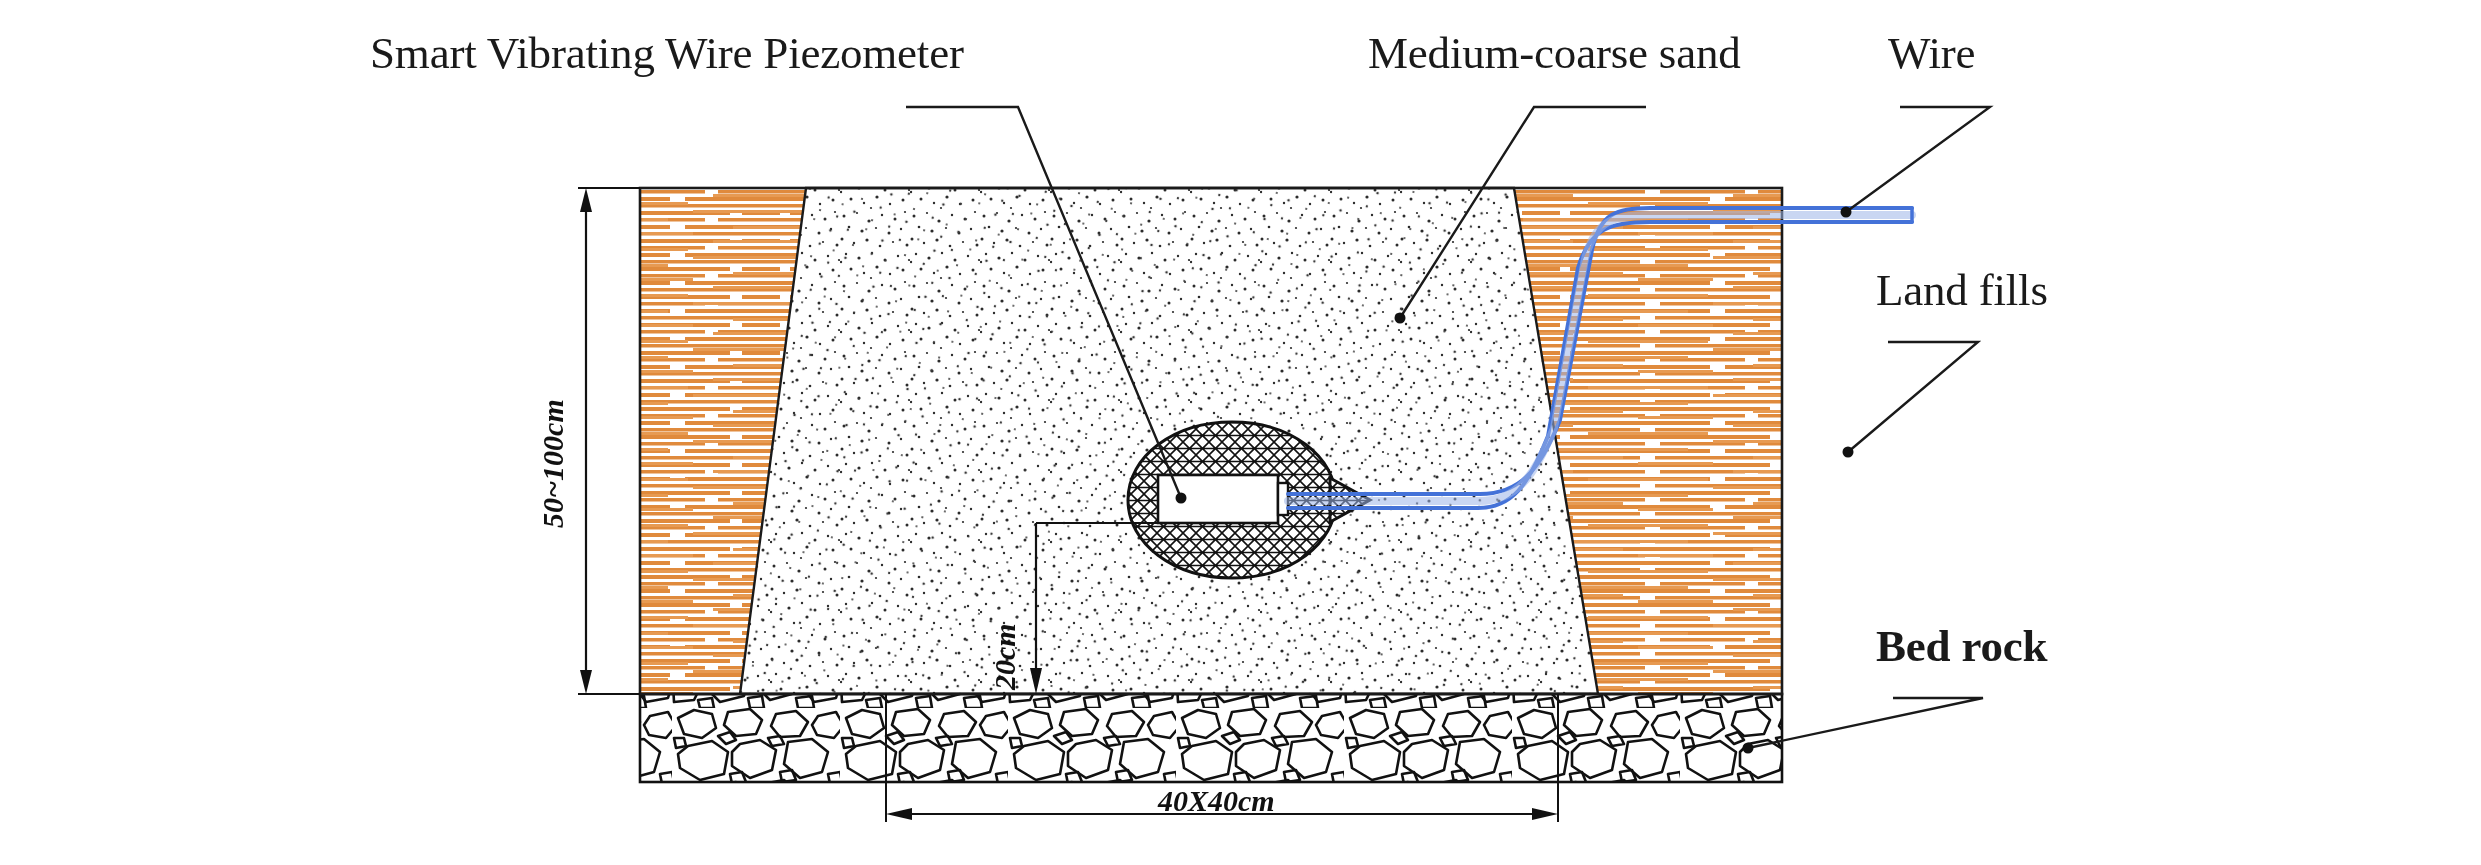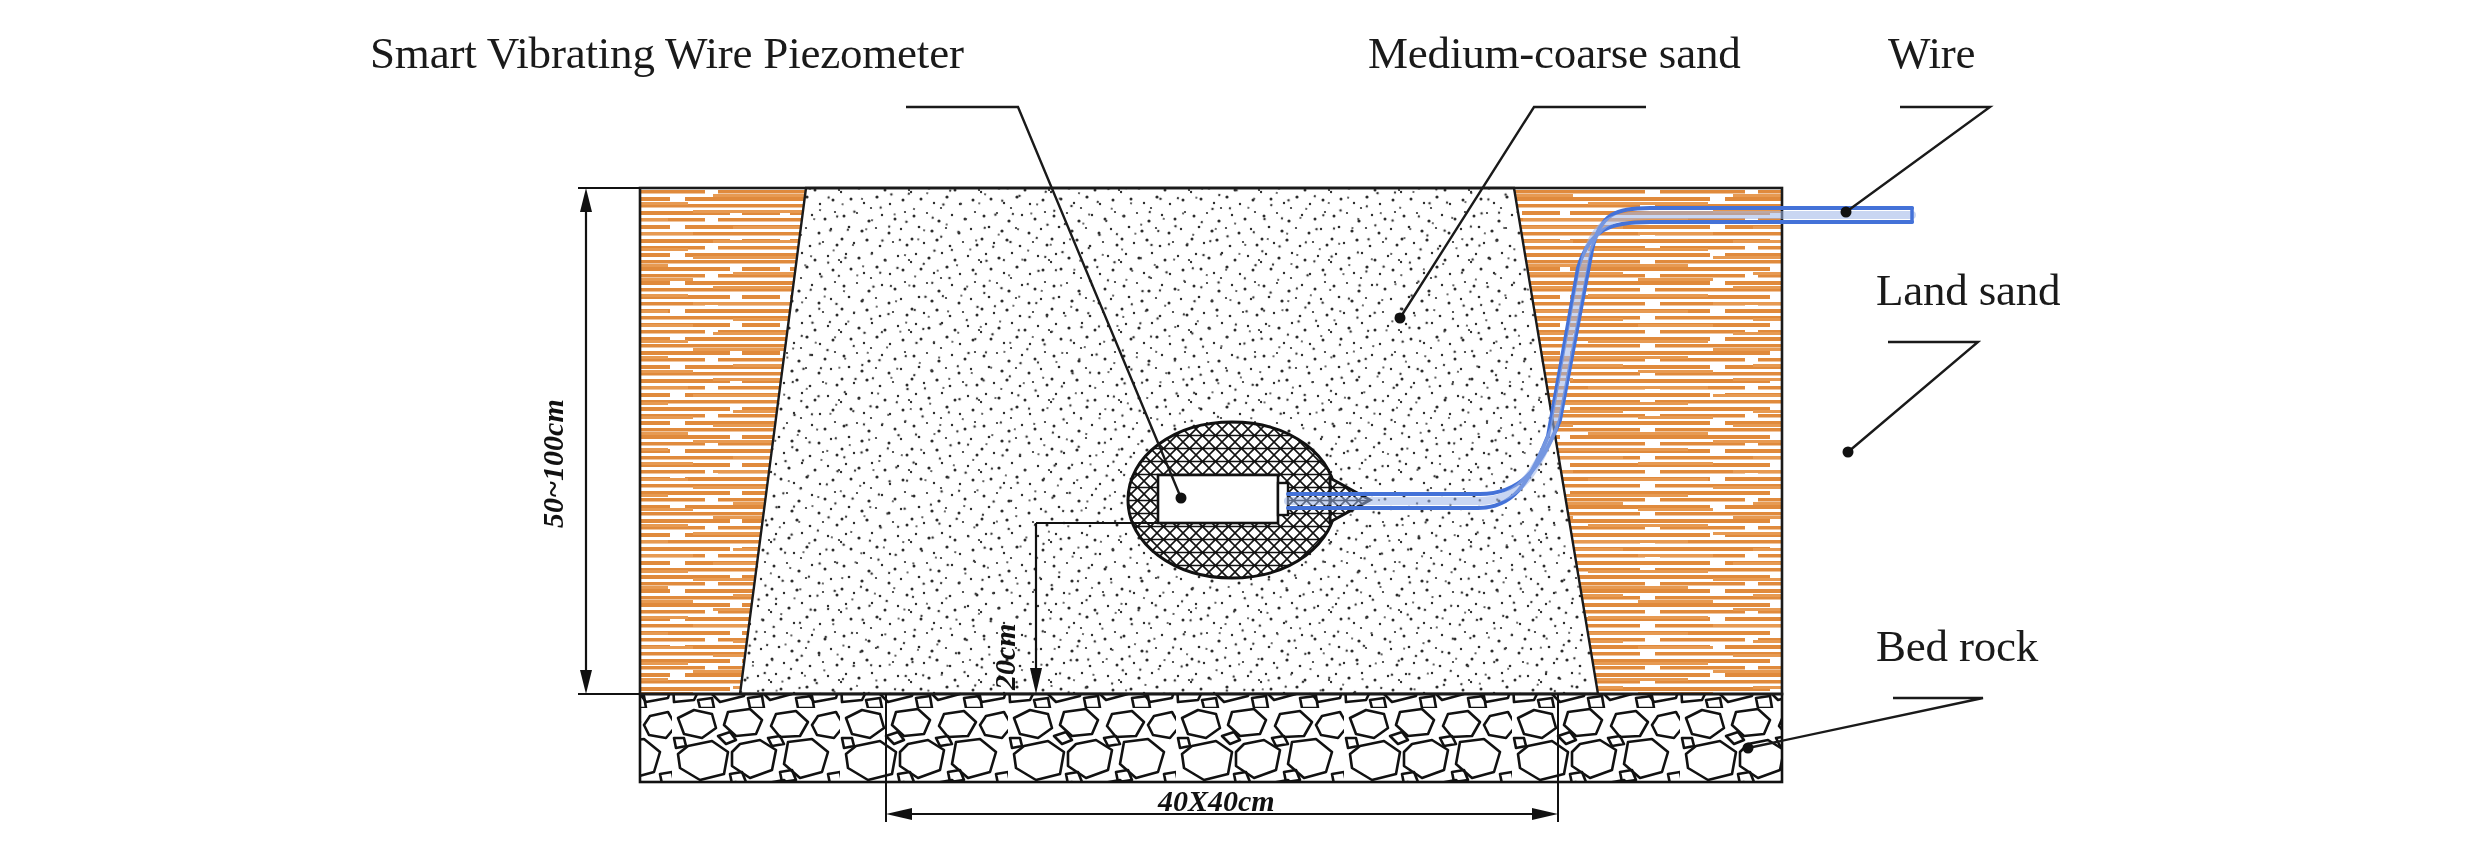--- a/index.html
+++ b/index.html
@@ -250,23 +250,23 @@
       <circle cx="1748" cy="748" r="5.5" fill="#111" stroke="none"></circle>
     </g>
   </svg>
 
   <div class="lbl" style="left:370px; top:31px;">Smart Vibrating Wire Piezometer</div>
 
   <div class="lbl" style="left:1368px; top:31px;text-align:right;">Medium-coarse sand</div>
 
   <div class="lbl" style="left:1888px; top:31px;">Wire</div>
 
-  <div class="lbl" style="left:1876px; top:268px;">Land sand</div>
-
-  <div class="lbl" style="left:1876px; top:624px;">Bed rock</div>
+  <div class="lbl" style="left:1876px; top:268px;">Land fills</div>
+
+  <div class="lbl" style="left:1876px; top:624px;font-weight:bold;">Bed rock</div>
 
   <div class="dim rot" style="left:568px; top:498px;">50~100cm</div>
 
   <div class="dim rot" style="left:1020px; top:660px;">20cm</div>
 
   <div class="dim" style="left:1158px; top:786px;text-align:right;">40X40cm</div>
 
 </div>
 
 </body></html>

